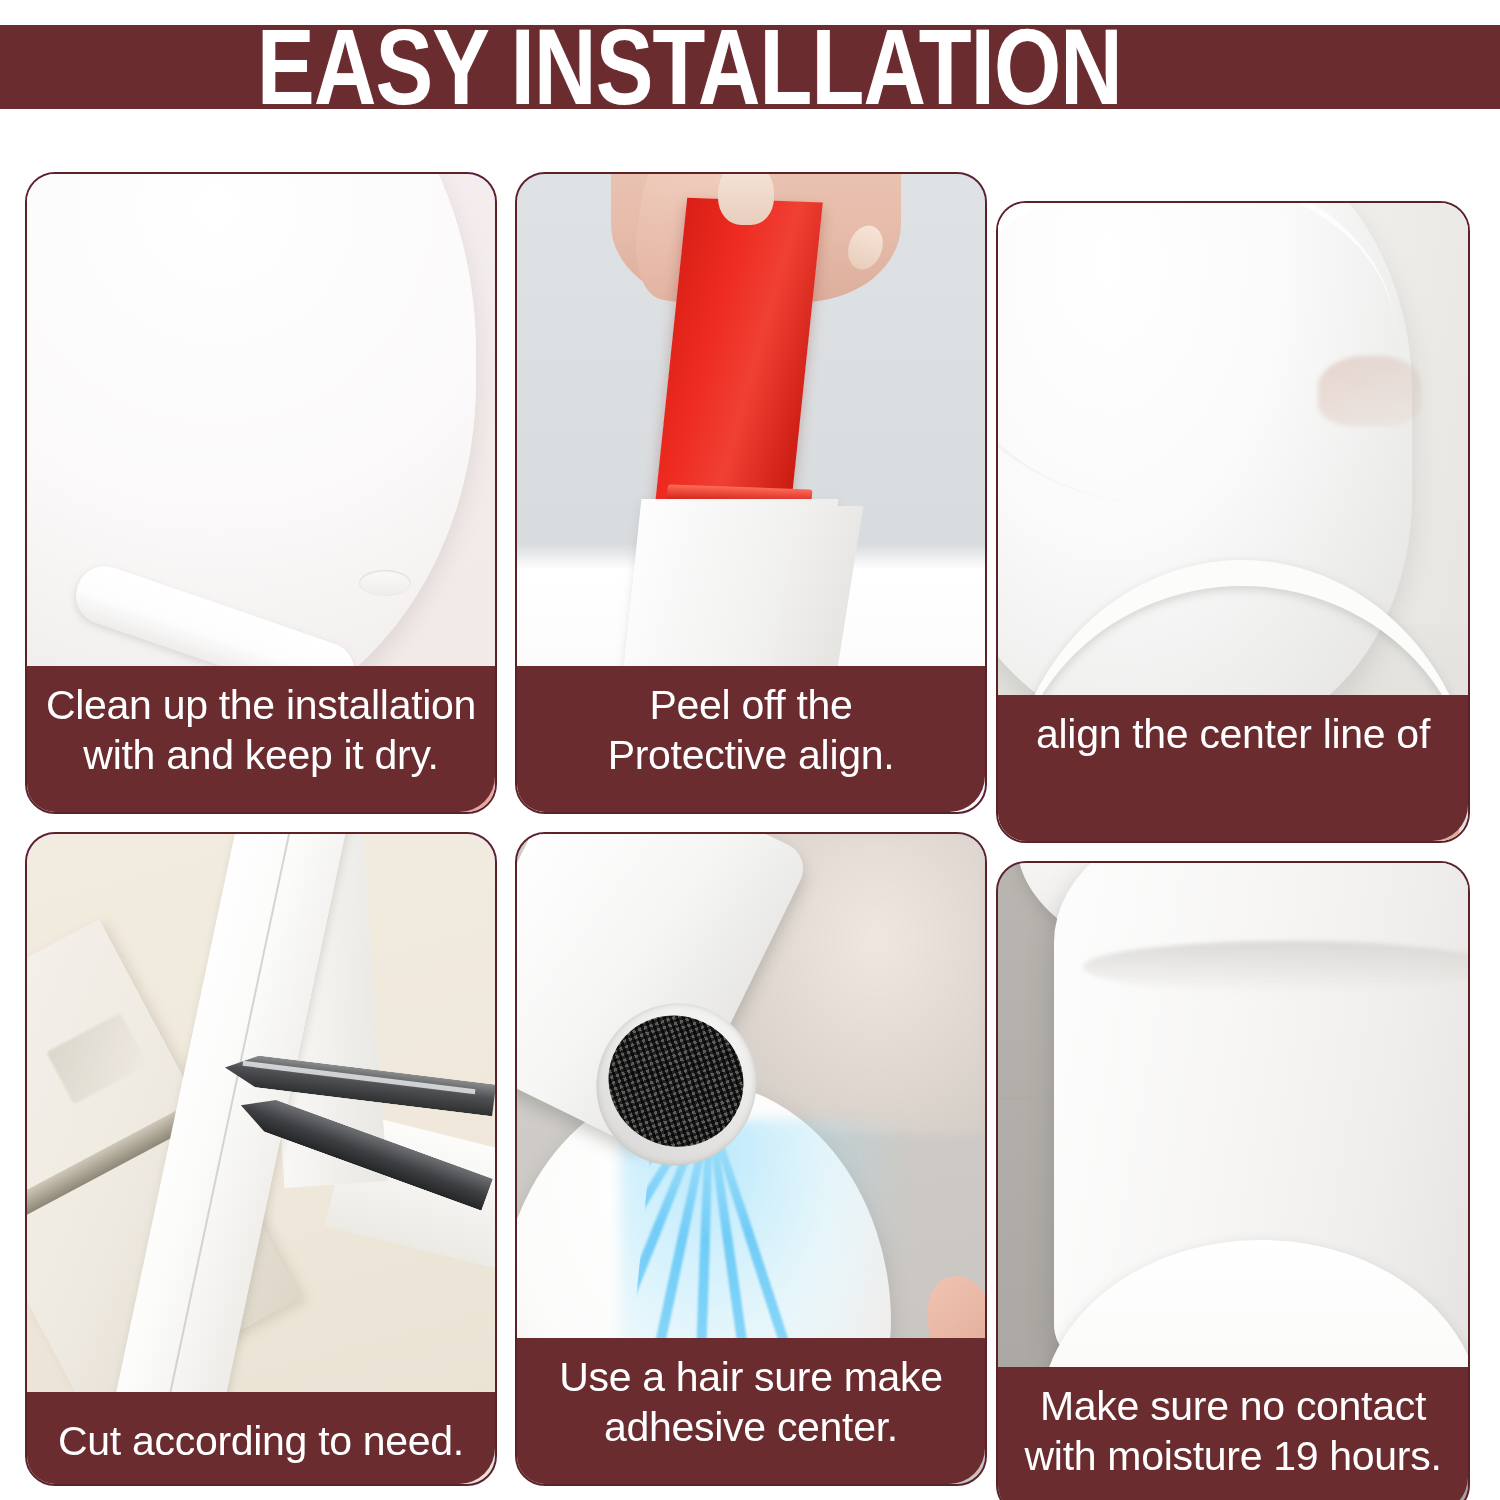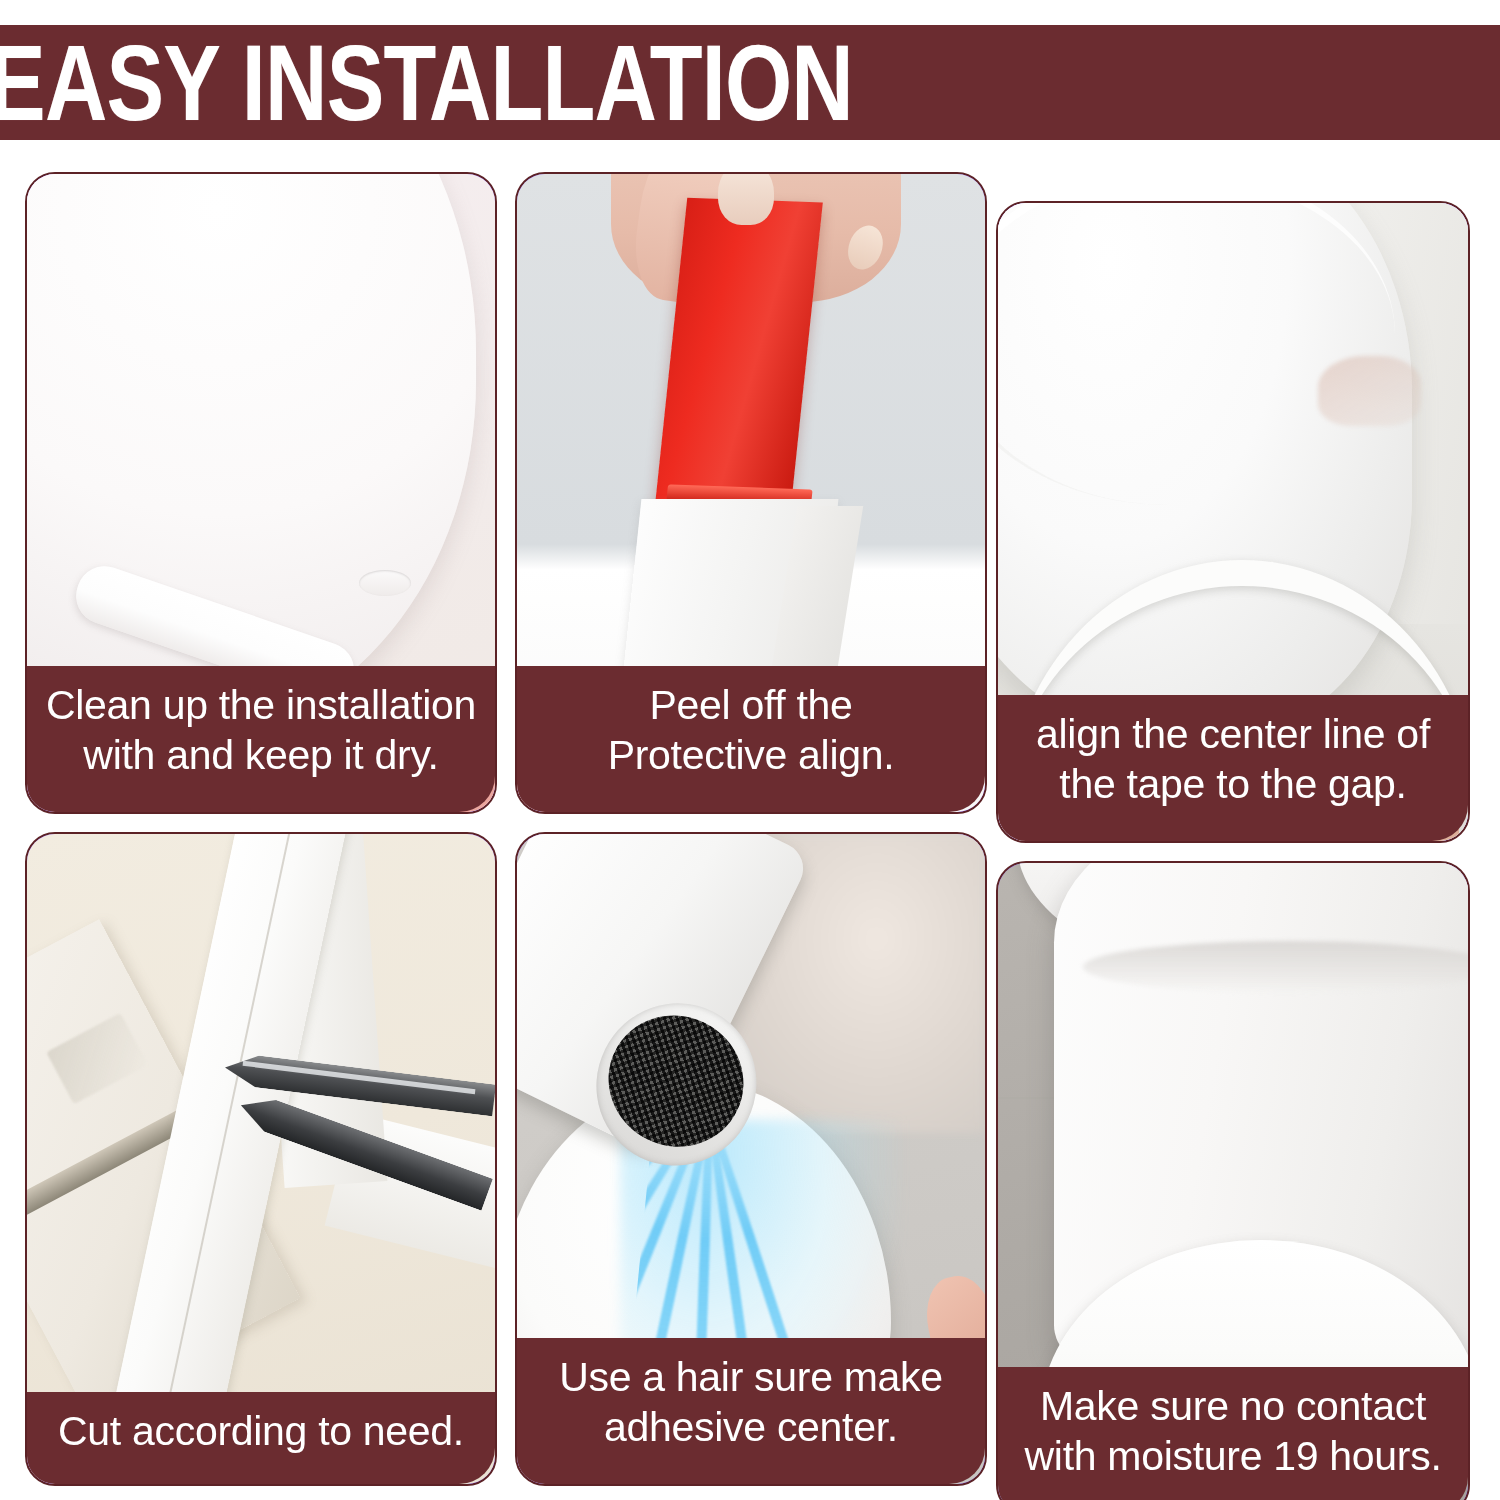--- a/index.html
+++ b/index.html
@@ -21,24 +21,25 @@
     height: 1500px;
     background: #ffffff;
   }
 
   
   .header-bar {
     position: absolute;
     left: 0;
     top: 25px;
     width: 1500px;
-    height: 115px;
+    height: 84px;
     background: #6B2C30;
     display: flex;
     align-items: center;
+    justify-content: center;
   }
   .header-title {
     color: #ffffff;
     font-family: "Liberation Sans", sans-serif;
     font-weight: bold;
     font-size: 108px;
     line-height: 1;
     letter-spacing: -1px;
     transform: scaleX(0.80);
     transform-origin: center center;
@@ -86,21 +87,21 @@
     color: #ffffff;
     box-sizing: border-box;
     padding: 14px 18px 18px 18px;
     text-align: center;
     font-size: 41px;
     line-height: 1.22;
     font-weight: normal;
     letter-spacing: -0.3px;
   }
   .caption.two-line { height: 146px; }
-  .caption.one-line { height: 92px; display: flex; align-items: flex-start; justify-content: center; }
+  .caption.one-line { height: 92px; display: flex; align-items: flex-end; justify-content: center; }
   .caption .cap-text { display: block; }
 
   
 
   
   .p1-bg {
     position: absolute; inset: 0;
     background:
       linear-gradient(160deg, #f6eef0 0%, #f3ecec 40%, #f0e9e4 100%);
   }
@@ -584,21 +585,20 @@
         <div class="p3-tilegap"></div>
         <div class="p3-bowl"></div>
         <div class="p3-rim"></div>
         <div class="p3-hand-refl"></div>
         <div class="p3-tape"></div>
         <div class="p3-tape2"></div>
         <div class="p3-hand"></div>
       </div>
       <div class="caption two-line">
         <span class="cap-text">align the center line of</span>
-        <span class="cap-text">the tape to the gap.</span>
       </div>
     </div>
 
     <div class="panel col1 row2">
       <div class="photo">
         <div class="p4-bg"></div>
         <div class="p4-slab"></div>
         <div class="p4-emboss"></div>
         <div class="p4-slab-edge"></div>
         <div class="p4-tapeC"></div>

